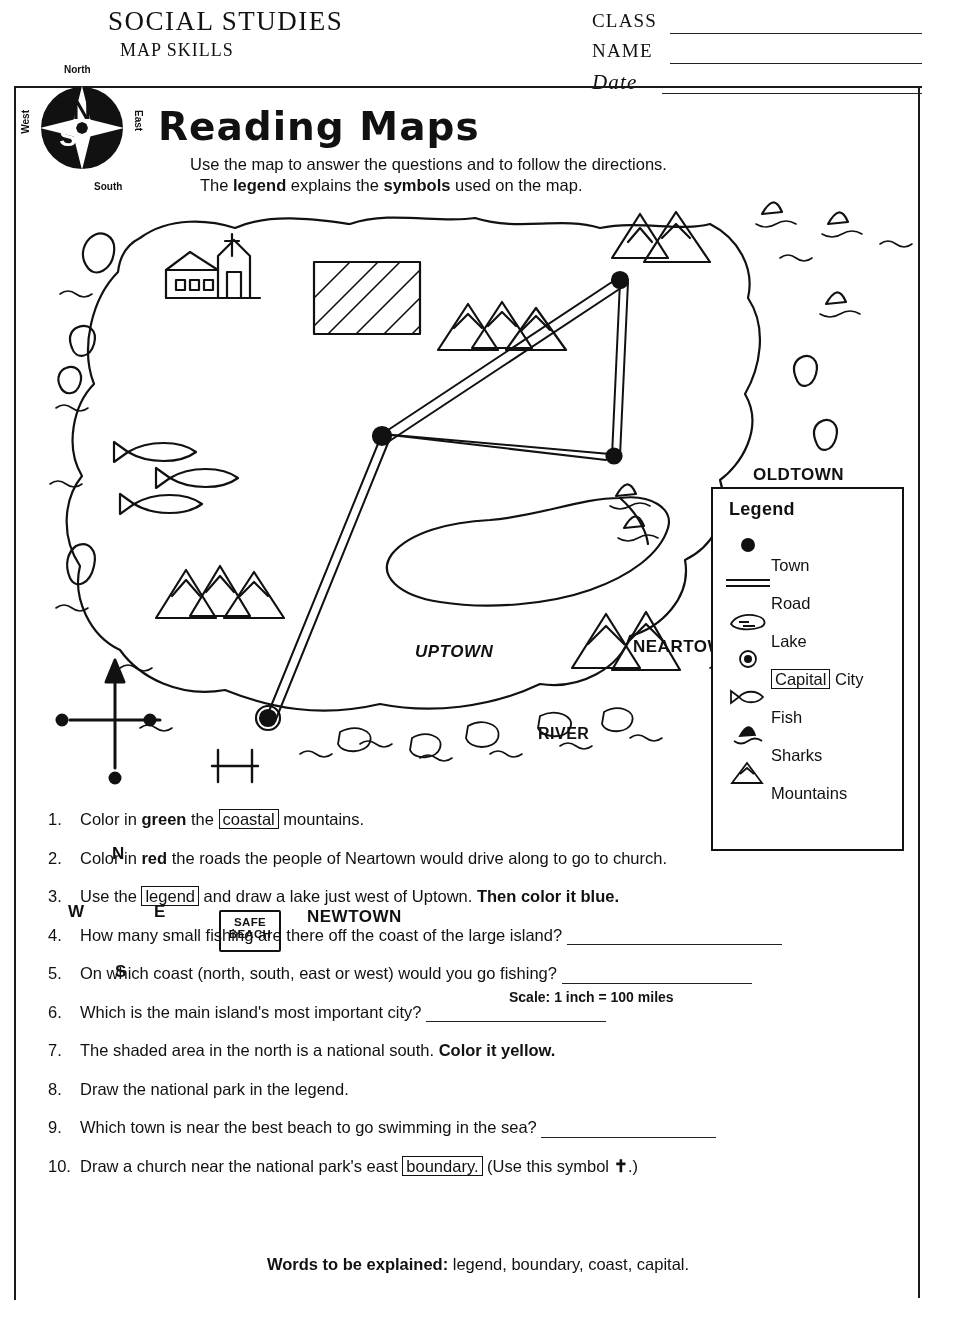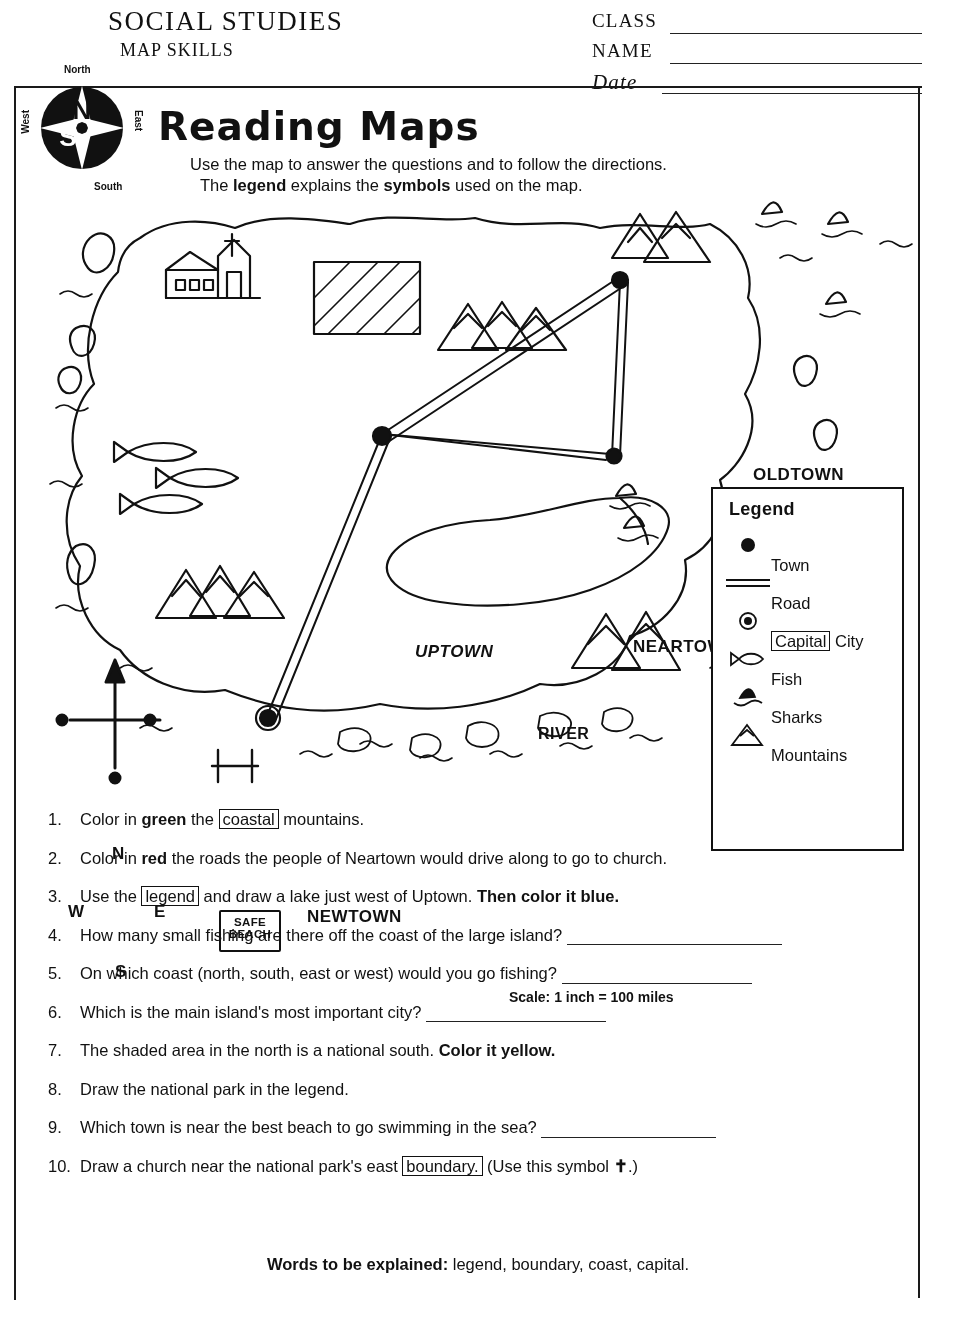--- a/index.html
+++ b/index.html
@@ -391,20 +391,29 @@
     <div class="leg-row">
       <span class="leg-ic">
         <svg width="46" height="16" viewBox="0 0 46 16">
             <line x1="1" y1="5" x2="45" y2="5" stroke="#111" stroke-width="2"></line>
             <line x1="1" y1="11" x2="45" y2="11" stroke="#111" stroke-width="2"></line>
           </svg>
       </span>
       <span class="leg-tx">Road</span>
     </div>
 
+    <div class="leg-row">
+      <span class="leg-ic">
+        <svg width="42" height="22" viewBox="0 0 42 22" fill="none" stroke="#111" stroke-width="1.8">
+          <path d="M4 14 C8 6, 20 3, 30 6 C38 8, 40 14, 34 17 C24 21, 8 20, 4 14 Z"></path>
+          <path d="M12 12 h10 M16 16 h12"></path>
+        </svg>
+      </span>
+      <span class="leg-tx">Lake</span>
+    </div>
 
     <div class="leg-row">
       <span class="leg-ic">
         <svg width="22" height="22" viewBox="0 0 22 22">
             <circle cx="11" cy="11" r="8" fill="none" stroke="#111" stroke-width="1.8"></circle>
             <circle cx="11" cy="11" r="4" fill="#111"></circle>
           </svg>
       </span>
       <span class="leg-tx"><span class="boxed">Capital</span> City</span>
     </div>

